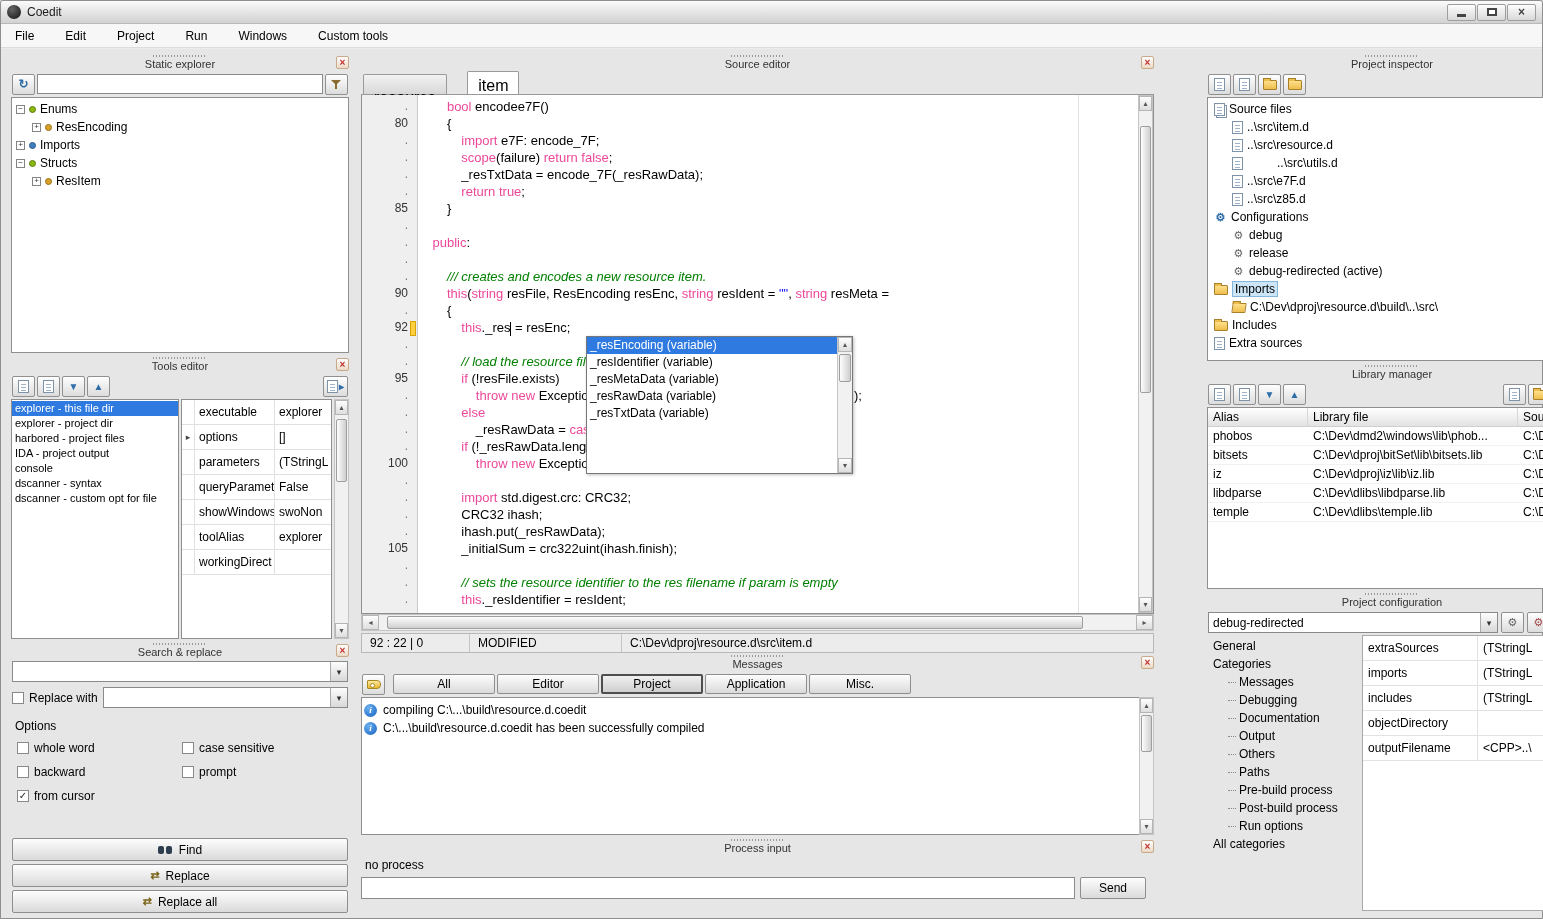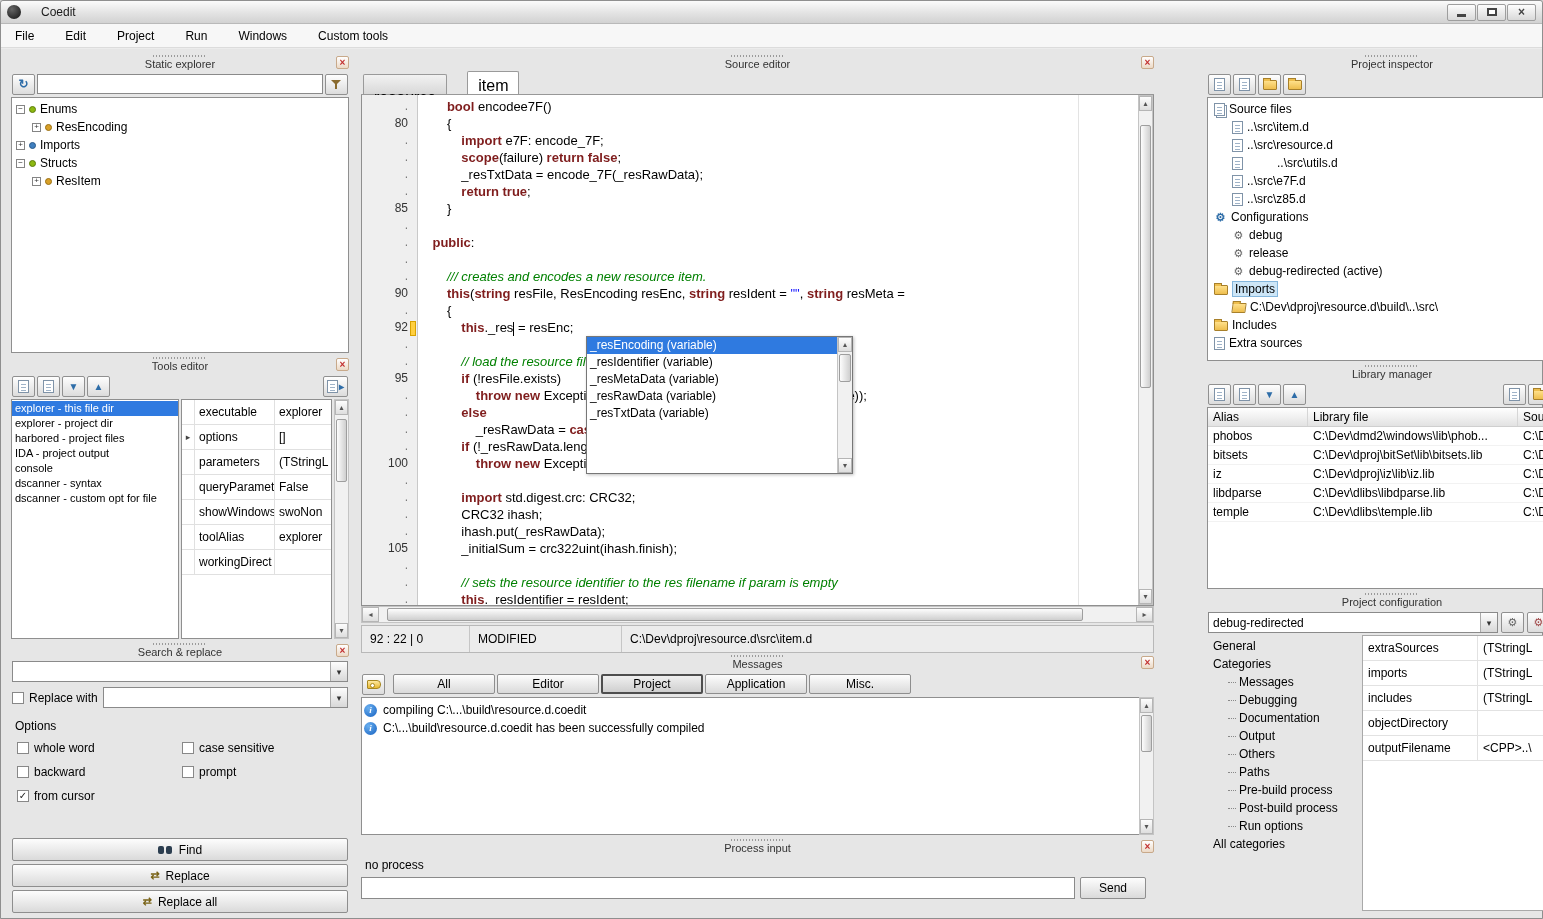--- a/index.html
+++ b/index.html
@@ -1,19 +1,19 @@
 <!DOCTYPE html>
 <html><head>
 <meta charset="utf-8">
 <style>
 *{box-sizing:border-box;margin:0;padding:0;font-family:"Liberation Sans",sans-serif}
 html,body{width:1543px;height:919px;overflow:hidden}
 body{background:#cfcfcf;font-size:12px;color:#000;position:relative}
 .window{position:absolute;inset:0;border:1px solid #8f8f8f;background:#ececec;border-radius:3px 3px 0 0}
-.titlebar{height:23px;display:flex;align-items:center;gap:20px;padding:0 6px;background:linear-gradient(#fbfbfb,#e3e3e3 55%,#d2d2d2);border-bottom:1px solid #b9b9b9;border-radius:3px 3px 0 0}
+.titlebar{height:23px;display:flex;align-items:center;gap:6px;padding:0 6px;background:linear-gradient(#fbfbfb,#e3e3e3 55%,#d2d2d2);border-bottom:1px solid #b9b9b9;border-radius:3px 3px 0 0}
 .appicon{width:14px;height:14px;border-radius:50%;background:radial-gradient(circle at 35% 30%,#666,#111);flex:none}
 .wtitle{font-size:12px;color:#1a1a1a}
 .winbtns{margin-left:auto;display:flex;gap:1px}
 .wbtn{width:29px;height:17px;display:flex;align-items:center;justify-content:center;background:linear-gradient(#fdfdfd,#d9d9d9);border:1px solid #9e9e9e;border-radius:2px}
 .g-min{width:9px;height:3px;background:#444;margin-top:7px}
 .g-max{width:10px;height:8px;border:2px solid #444;background:#fff}
 .g-x{font-size:12px;font-weight:bold;color:#444;line-height:1}
 .menubar{height:24px;background:#f7f7f7;border-bottom:1px solid #dcdcdc;display:flex;align-items:center;padding:0 6px;gap:15px}
 .menu-item{padding:3px 8px;font-size:12px}
 .workspace{position:absolute;top:48px;left:0;right:0;bottom:0;background:#e6e6e6}
@@ -79,32 +79,32 @@
 .tabbar{height:24px;display:flex;align-items:flex-end;padding:0 2px;margin:0 2px;border-bottom:1px solid #989898;flex:none}
 .tab{height:20px;padding:14px 10px 2px;margin-right:20px;background:linear-gradient(#f2f2f2,#d8d8d8);border:1px solid #9a9a9a;border-bottom:none;border-radius:2px 2px 0 0;font-size:16px}
 .tab.active{height:23px;background:#fff;padding-top:5px}
 .editwrap{flex:1;display:flex;margin:0 2px;border:1px solid #8f8f8f;border-top:none;background:#fff;min-height:0;position:relative}
 .gutter{width:56px;background:#efefef;border-right:1px solid #c9c9c9;padding-top:3px;flex:none;font-family:"DejaVu Sans Mono",monospace;font-size:12px;color:#777}
 .gln{height:17px;text-align:right;padding-right:9px;position:relative;line-height:17px}
 .gln.num{color:#333}
 .gln.cur::after{content:"";position:absolute;right:1px;top:2px;width:4px;height:13px;background:#ffcf40;border:1px solid #d8a200}
 .codearea{flex:1;position:relative;padding-top:3px;overflow:hidden;font-family:"DejaVu Sans Mono",monospace;font-size:13px;line-height:17px}
 .cln{height:17px;white-space:pre}
-.tk-kw{color:#7f1d1d;font-weight:bold}
+.tk-kw{color:#ec4899;font-weight:normal}
 .tk-cmt{color:#008000;font-style:italic}
 .tk-str{color:#1414ff}
 .tk-txt{color:#000}
 .caret{display:inline-block;width:1px;height:14px;background:#000;vertical-align:middle}
 .marginline{position:absolute;top:0;bottom:0;left:660px;border-left:1px solid #e3e3e3}
 .popup{position:absolute;left:168px;top:241px;width:267px;height:138px;background:#fff;border:1px solid #777;display:flex;box-shadow:1px 1px 3px rgba(0,0,0,.25);z-index:5}
 .comp-list{flex:1;overflow:hidden;font-size:12px;font-family:"DejaVu Sans Mono",monospace}
 .citem{height:17px;line-height:17px;padding:0 3px;white-space:nowrap;overflow:hidden}
 .citem.sel{background:#2f7ae0;color:#fff}
 .comp-sb{border-top:none;border-right:none;border-bottom:none}
-.statusbar{height:28px;margin:2px 2px 0;background:#ececec;border:1px solid #b8b8b8;display:flex;align-items:stretch;font-size:12px;flex:none}
+.statusbar{height:20px;margin:2px 2px 0;background:#ececec;border:1px solid #b8b8b8;display:flex;align-items:stretch;font-size:12px;flex:none}
 .sseg{display:flex;align-items:center;padding:0 8px;border-right:1px solid #c6c6c6;white-space:nowrap;overflow:hidden}
 .s1{width:108px}.s2{width:152px}.s3{flex:1;border-right:none}
 
 .msg-filters{display:flex;gap:2px;margin-left:6px}
 .fbtn{width:102px;height:20px;background:linear-gradient(#fdfdfd,#dadada);border:1px solid #8e8e8e;border-radius:2px;font-size:12px}
 .fbtn.active{border:2px solid #4e4e4e;background:linear-gradient(#f0f0f0,#cfcfcf)}
 .msgwrap{flex:1;display:flex;margin:0 2px 2px;min-height:0}
 .msglist{flex:1;padding:3px 2px;overflow:hidden;font-family:"DejaVu Sans Mono",monospace;font-size:12px;border-right:none}
 .mrow{height:18px;display:flex;align-items:center;gap:6px;white-space:nowrap;overflow:hidden}
 .info-ic{width:13px;height:13px;border-radius:50%;background:radial-gradient(circle at 35% 30%,#6ab0f0,#1560c0);color:#fff;font-size:9px;font-style:italic;font-weight:bold;display:flex;align-items:center;justify-content:center;font-family:"Liberation Serif",serif;flex:none}

